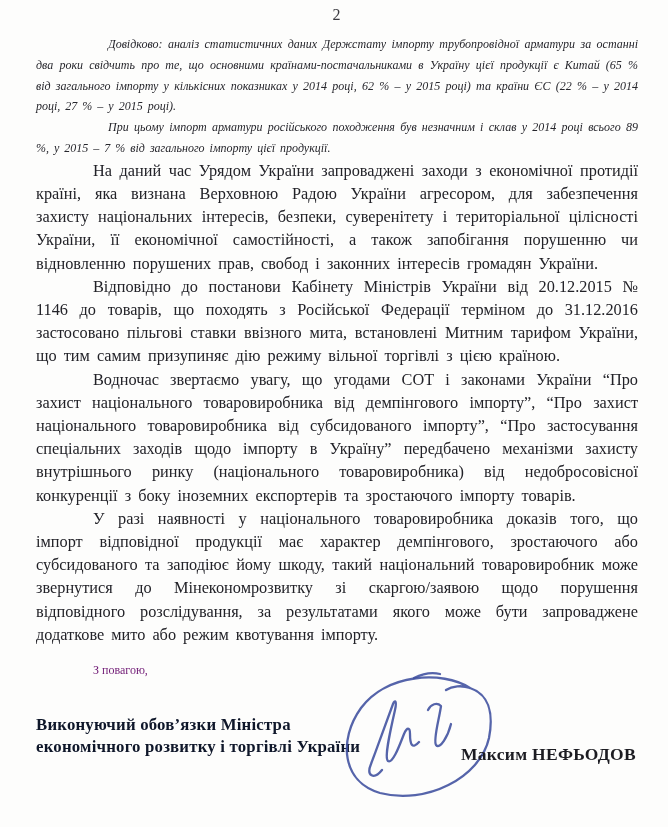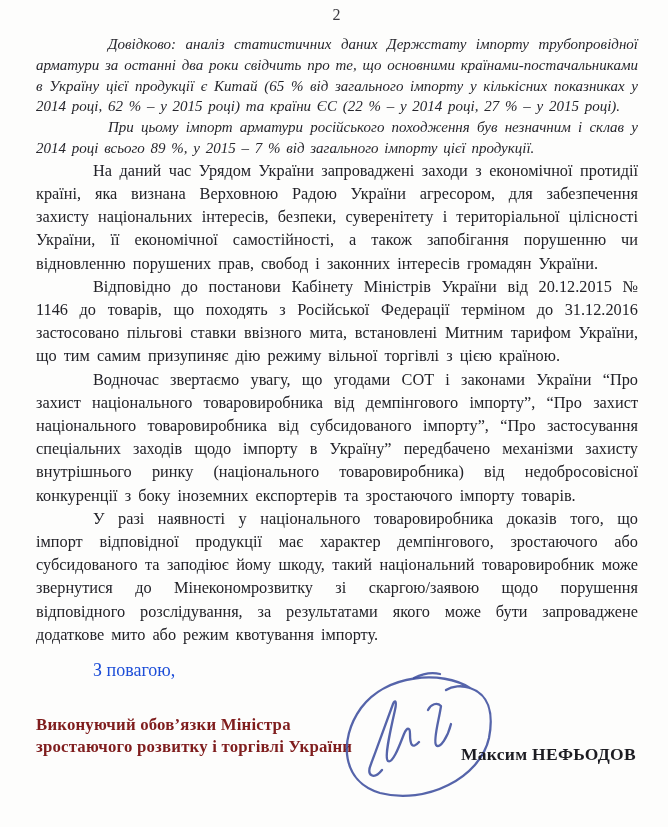--- a/index.html
+++ b/index.html
@@ -14,50 +14,50 @@
     box-sizing:border-box;
     padding:6px 30px 0 36px;
   }
   .page-number{
     text-align:center;font-size:16px;line-height:18px;color:#3a3a40;
     margin-bottom:10px;letter-spacing:1px;
   }
   .note{
     margin:0;
     font-style:italic;
-    font-size:15px;
+    font-size:12px;
     line-height:20.8px;
     text-align:justify;
     text-indent:72px;
     color:#26262c;
     word-spacing:2px;
   }
   .body-par{
     margin:0;
     font-size:16.3px;
     line-height:23.2px;
     text-align:justify;
     text-indent:57px;
     color:#222228;
     word-spacing:3px;
   }
   .body-par.first{}
   .salutation{
     margin:13px 0 0 0;
-    font-size:18px;line-height:23px;
-    text-indent:57px;color:#1d4ed8;
+    font-size:12px;line-height:23px;
+    text-indent:57px;color:#701a75;
   }
   .closing-row{
     position:relative;
     margin-top:26px;
     height:110px;
   }
   .sign-title{
     position:absolute;left:0;top:6px;
-    font-weight:bold;font-size:16.8px;line-height:22px;color:#7f1d1d;
+    font-weight:bold;font-size:16.8px;line-height:22px;color:#0f172a;
     letter-spacing:.2px;
   }
   .sign-name{
     position:absolute;right:2px;top:36px;
     font-weight:bold;font-size:17.5px;color:#1c1c22;
     letter-spacing:.3px;
   }
   .signature{
     position:absolute;left:294px;top:-42px;
     width:176px;height:150px;
@@ -80,21 +80,21 @@
   <p class="body-par first">На даний час Урядом України запроваджені заходи з економічної протидії країні, яка визнана Верховною Радою України агресором, для забезпечення захисту національних інтересів, безпеки, суверенітету і територіальної цілісності України, її економічної самостійності, а також запобігання порушенню чи відновленню порушених прав, свобод і законних інтересів громадян України.</p>
   <p class="body-par">Відповідно до постанови Кабінету Міністрів України від 20.12.2015 № 1146 до товарів, що походять з Російської Федерації терміном до 31.12.2016 застосовано пільгові ставки ввізного мита, встановлені Митним тарифом України, що тим самим призупиняє дію режиму вільної торгівлі з цією країною.</p>
   <p class="body-par">Водночас звертаємо увагу, що угодами СОТ і законами України “Про захист національного товаровиробника від демпінгового імпорту”, “Про захист національного товаровиробника від субсидованого імпорту”, “Про застосування спеціальних заходів щодо імпорту в Україну” передбачено механізми захисту внутрішнього ринку (національного товаровиробника) від недобросовісної конкуренції з боку іноземних експортерів та зростаючого імпорту товарів.</p>
   <p class="body-par">У разі наявності у національного товаровиробника доказів того, що імпорт відповідної продукції має характер демпінгового, зростаючого або субсидованого та заподіює йому шкоду, такий національний товаровиробник може звернутися до Мінекономрозвитку зі скаргою/заявою щодо порушення відповідного розслідування, за результатами якого може бути запроваджене додаткове мито або режим квотування імпорту.</p>
 
   <p class="salutation">З повагою,</p>
 
   <div class="closing-row">
     <div class="sign-title">
       <div>Виконуючий обов’язки Міністра</div>
-      <div>зростаючого розвитку і торгівлі України</div>
+      <div>економічного розвитку і торгівлі України</div>
     </div>
 
     <svg class="signature" viewBox="0 0 176 150" aria-hidden="true">
 
       <path d="M 140 22 C 112 4, 56 8, 31 42 C 8 74, 12 116, 50 127 C 96 139, 150 112, 159 72 C 164 46, 158 28, 140 22 C 132 19, 122 20, 116 24"></path>
 
       <path d="M 84 12 C 92 8, 102 6, 110 8"></path>
 
       <path d="M 52 104 C 44 114, 36 110, 41 98 C 50 74, 60 46, 63 38 C 65 33, 67 35, 65 44 C 60 66, 54 92, 58 95 C 63 98, 70 78, 74 68 C 77 61, 80 61, 80 68 C 80 78, 82 84, 89 76"></path>
 

